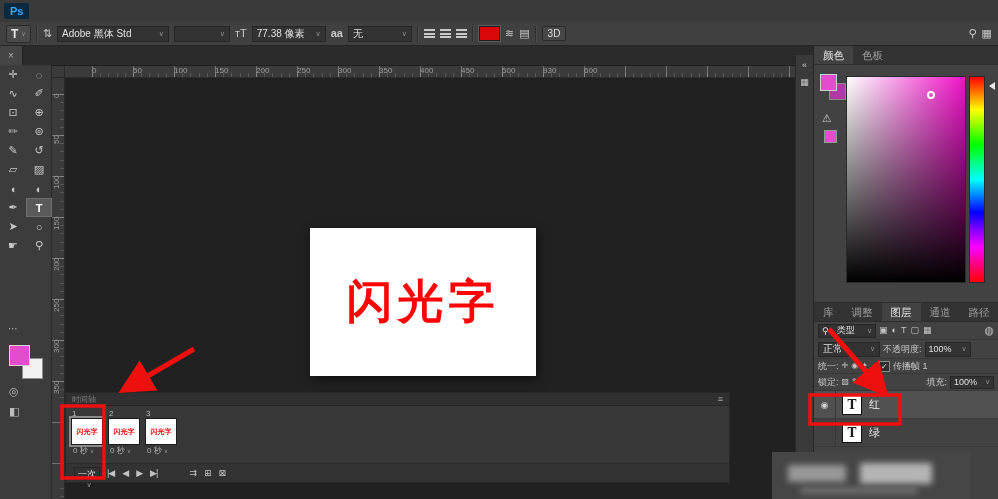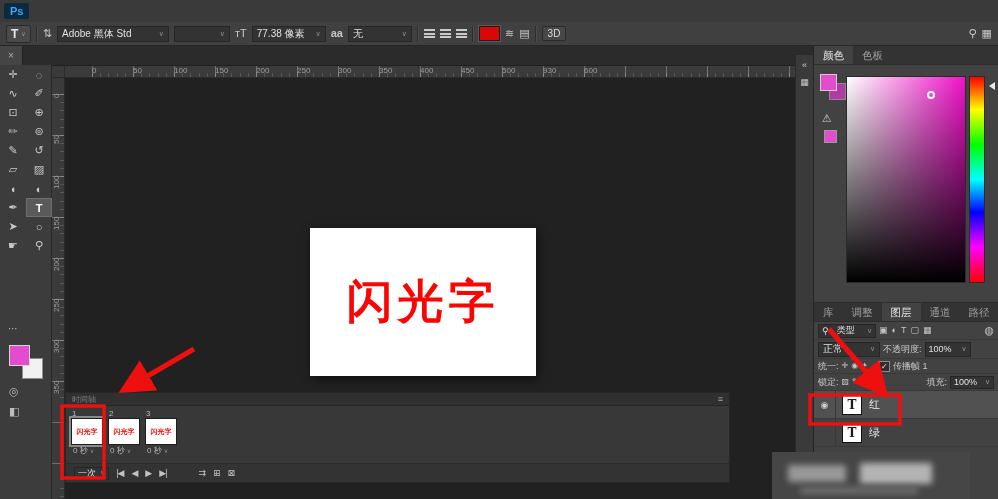--- a/index.html
+++ b/index.html
@@ -72,21 +72,21 @@
   .tl-frames{display:flex;gap:3px;padding:3px 0 0 5px;}
   .frame{width:34px;}
   .fnum{font-size:8px;color:#bdbdbd;height:9px;line-height:9px;padding-left:1px;}
   .fthumb{width:30px;height:25px;background:#fff;border:1px solid #1d1d1d;display:flex;align-items:center;justify-content:center;}
   .frame.active .fthumb{outline:2px solid #8a8a8a;}
   .fthumb-text{font-family:"DejaVu Serif","Liberation Serif",serif;font-weight:bold;font-size:7px;color:#f50505;white-space:nowrap;}
   .fdelay{font-size:8px;color:#b5b5b5;display:flex;align-items:center;gap:2px;padding-left:2px;height:11px;}
   .fdelay .caret{font-size:6px;color:#8d8d8d;}
   .tl-controls{position:absolute;left:0;bottom:0;width:100%;height:19px;background:#333;border-top:1px solid #2a2a2a;
                display:flex;align-items:center;gap:7px;padding:0 8px;box-sizing:border-box;}
-  .loop-combo{height:13px;font-size:9px;padding:0 3px;}
+  .loop-combo{height:13px;font-size:9px;padding:0 3px;flex-direction:column;}
   .transport{display:flex;align-items:center;gap:8px;}
   .tbtn{font-size:9px;color:#c3c3c3;letter-spacing:-1px;}
   .transport .tbtn:nth-child(5){margin-left:24px;}
   
   .dock-strip{position:absolute;left:795px;top:55px;width:18px;height:444px;background:#3a3a3a;border-left:1px solid #2a2a2a;
               box-sizing:border-box;display:flex;flex-direction:column;align-items:center;gap:8px;padding-top:6px;z-index:5;}
   .dock-strip .icon{font-size:9px;color:#c9c9c9;}
   
   .right-panels{position:absolute;left:813px;top:46px;width:185px;height:453px;background:#424242;border-left:1px solid #262626;box-sizing:border-box;z-index:5;}
   .ptab-bar{display:flex;background:#333;height:18px;border-bottom:1px solid #2d2d2d;}

